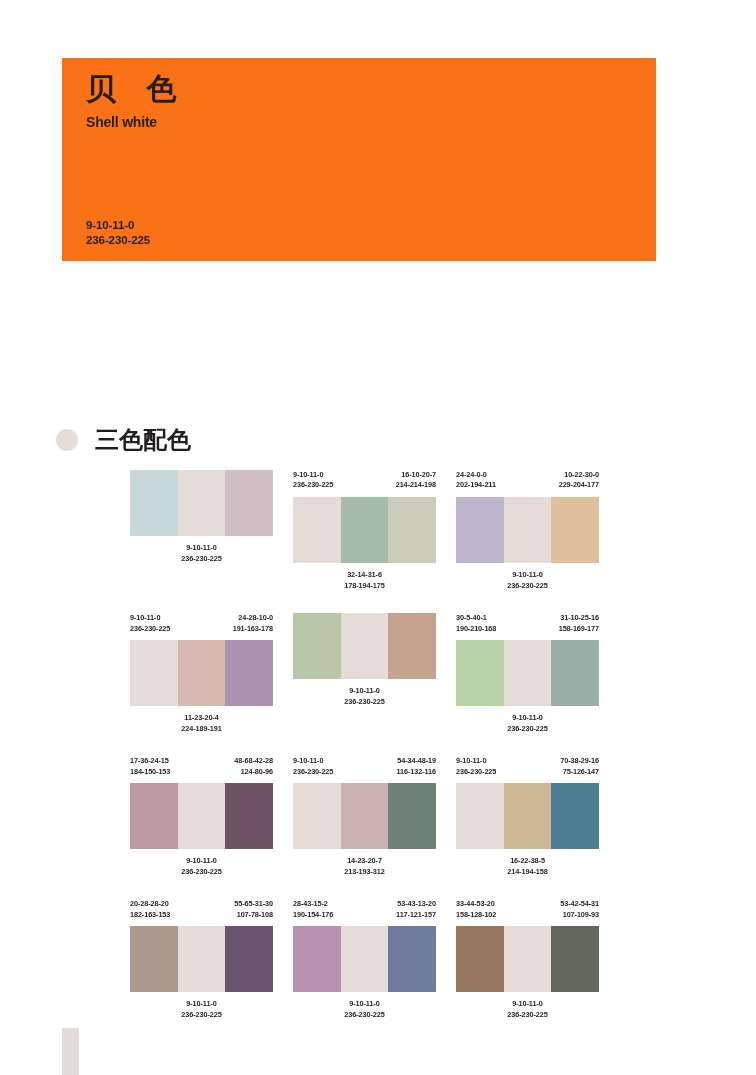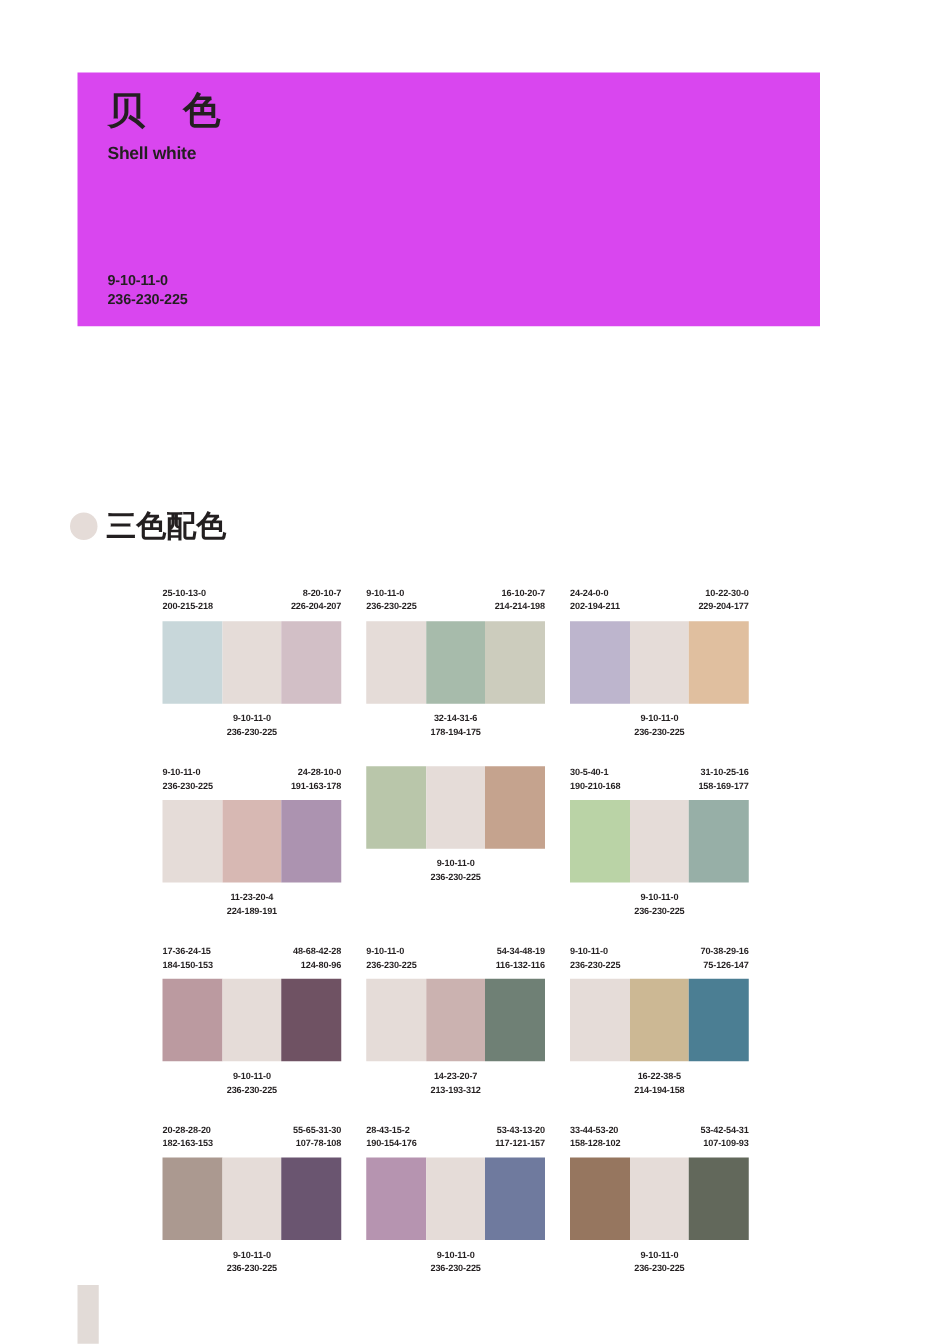--- a/index.html
+++ b/index.html
@@ -55,24 +55,24 @@
     line-height: 1.28;
     letter-spacing: -0.1px;
     color: #231f20;
   }
   .hero-codes div { white-space: nowrap; }
 
   
   .section-head {
     position: absolute;
     left: 56px;
-    top: 405px;
+    top: 424px;
     display: flex;
     align-items: center;
-    gap: 7px;
+    gap: 17px;
   }
   .section-dot {
     width: 22px;
     height: 22px;
     border-radius: 50%;
     background: #e5dcd8;
     flex: 0 0 auto;
   }
   .section-title {
     font-size: 24px;
@@ -138,47 +138,37 @@
     left: 62px;
     top: 1028px;
     width: 17px;
     height: 47px;
     background: #e2dbd7;
   }
 </style>
 </head>
 <body>
 
-<div class="hero" style="background: #d946ef;">
+<div class="hero" style="background: #f97316;">
   <div class="hero-cn">贝 色</div>
   <div class="hero-en">Shell white</div>
   <div class="hero-codes">
     <div>9-10-11-0</div>
     <div>236-230-225</div>
   </div>
 </div>
 
 <div class="section-head">
   <span class="section-dot" style="background: rgb(229, 220, 216);"></span>
   <span class="section-title">三色配色</span>
 </div>
 
 <div class="grid">
     <div class="row">
       <div class="combo">
-        <div class="top-labels">
-          <div class="lbl">
-            <div>25-10-13-0</div>
-            <div>200-215-218</div>
-          </div>
-          <div class="lbl right">
-            <div>8-20-10-7</div>
-            <div>226-204-207</div>
-          </div>
-        </div>
         <div class="swatches">
           <div class="sw" style="background: rgb(200, 215, 218);"></div>
           <div class="sw" style="background: rgb(229, 220, 216);"></div>
           <div class="sw" style="background: rgb(210, 191, 198);"></div>
         </div>
         <div class="bottom-label">
           <div>9-10-11-0</div>
           <div>236-230-225</div>
         </div>
       </div>

